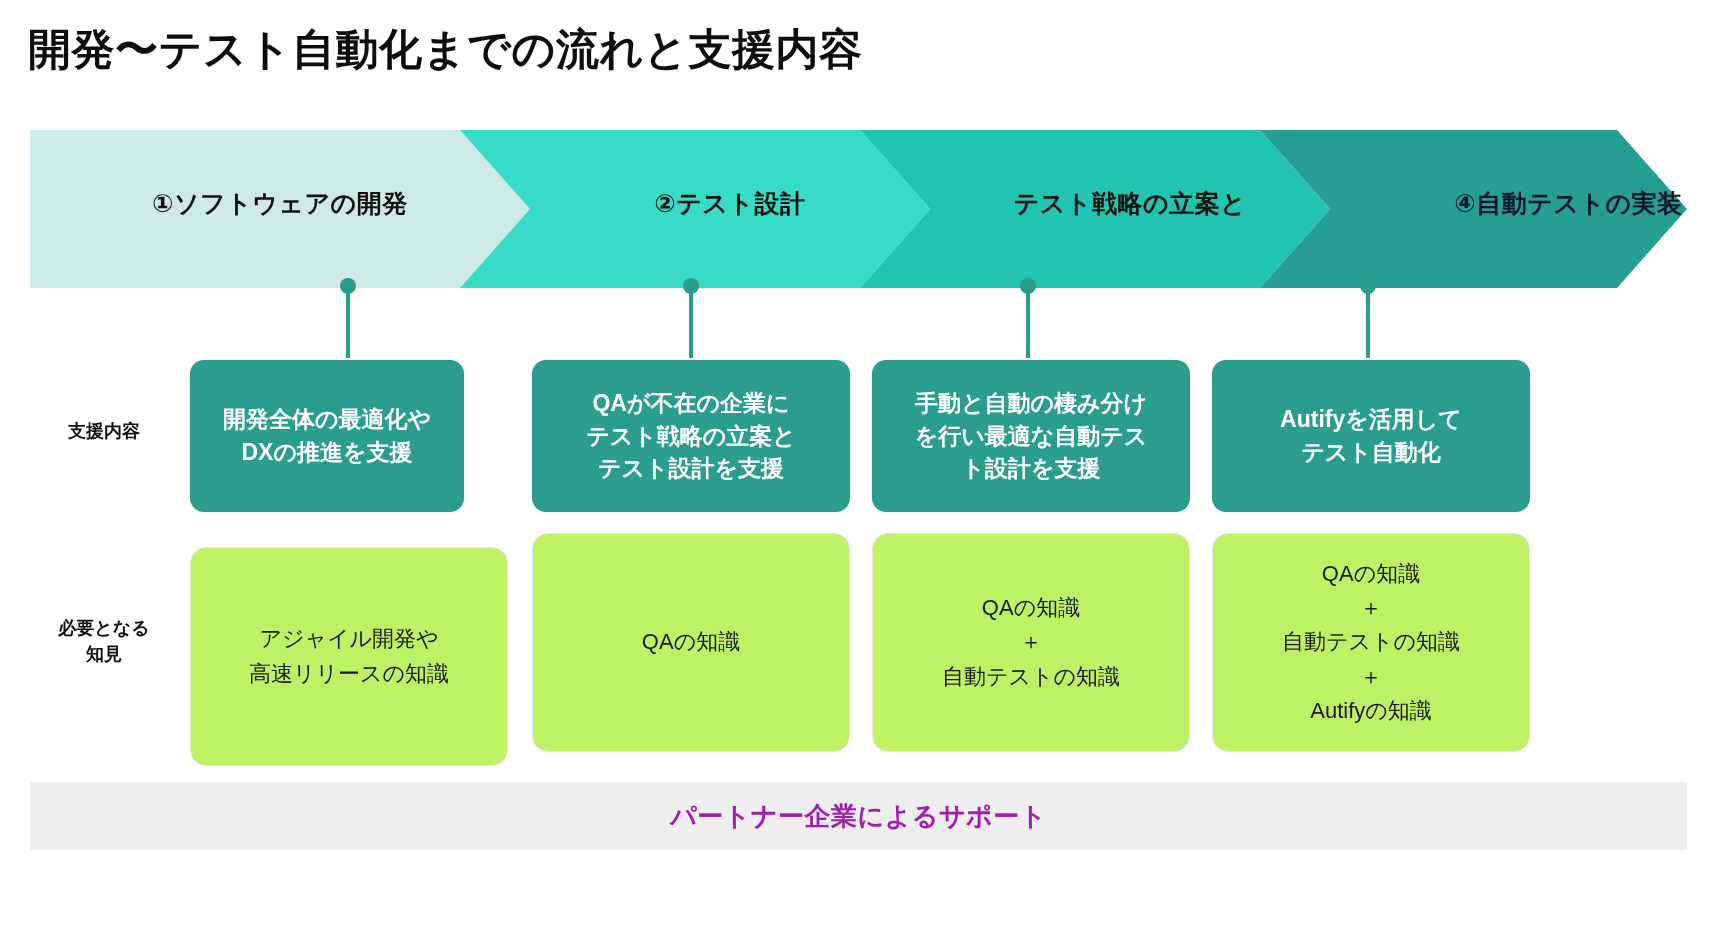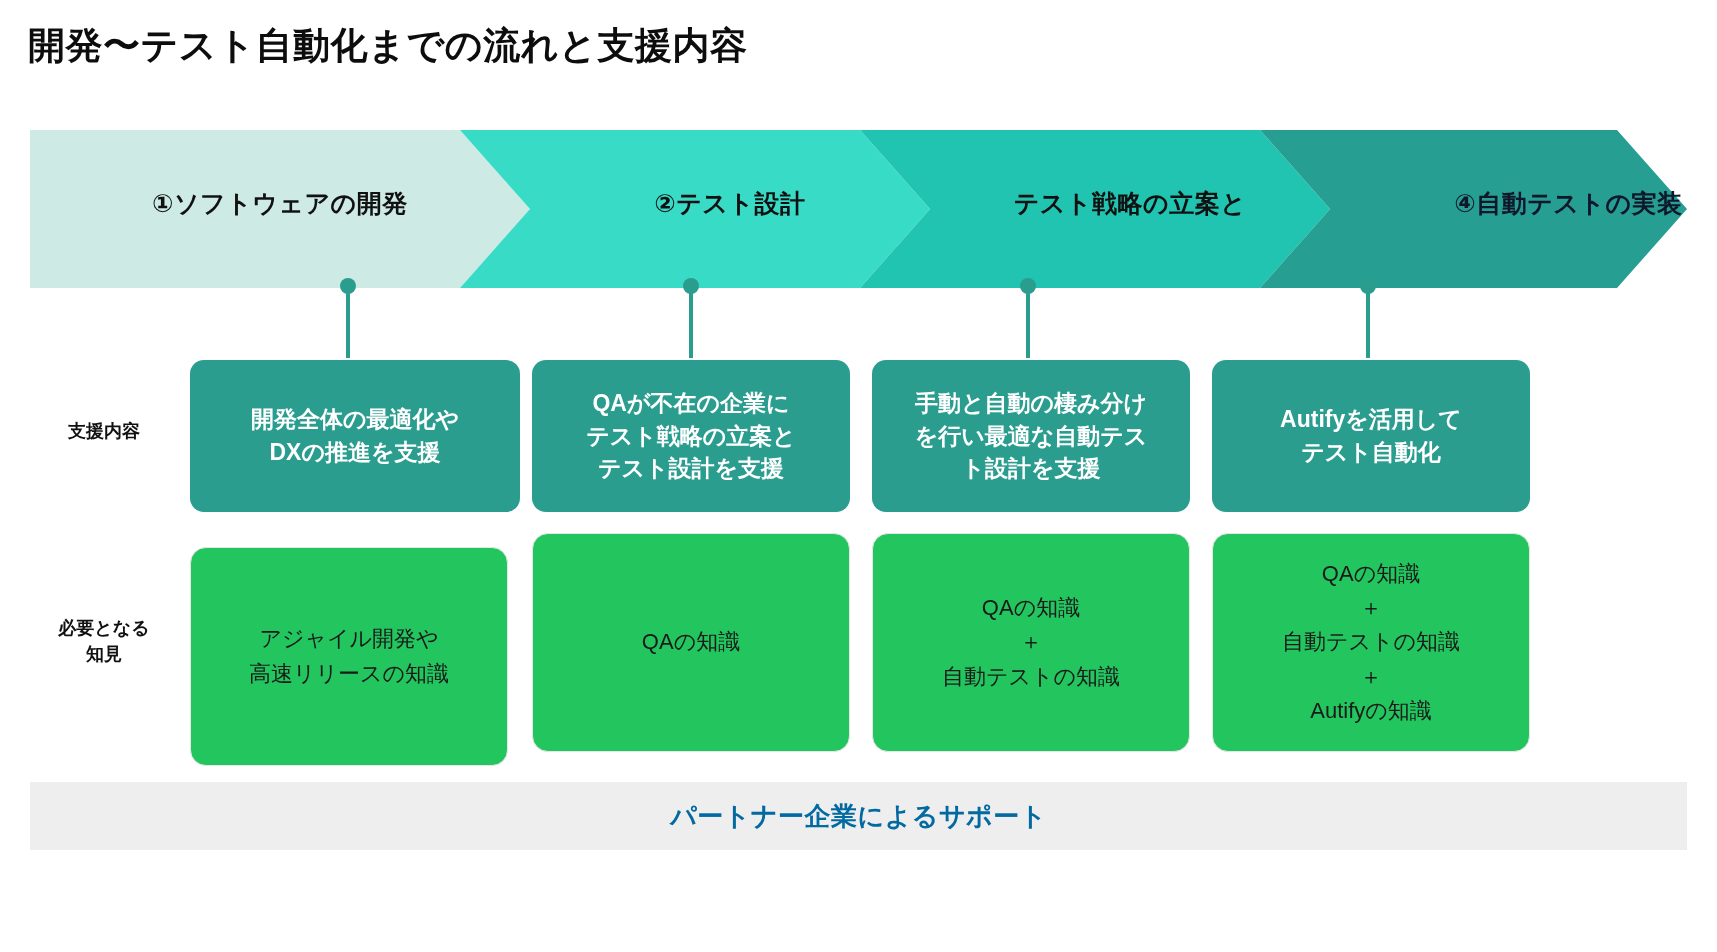--- a/index.html
+++ b/index.html
@@ -22,21 +22,21 @@
     width: 1717px;
     height: 952px;
     box-sizing: border-box;
   }
 
   
   .page-title {
     position: absolute;
     left: 28px;
     top: 24px;
-    font-size: 37px;
+    font-size: 43px;
     font-weight: bold;
     letter-spacing: 0.5px;
     line-height: 1.2;
     color: #0d0d0d;
     white-space: nowrap;
   }
 
   
   .chevron-band {
     position: absolute;
@@ -116,21 +116,21 @@
     white-space: pre-line;
     box-sizing: border-box;
     padding: 6px 10px;
   }
 
   
   .knowledge-card {
     position: absolute;
     top: 533px;
     height: 219px;
-    background: #22c55e;
+    background: #bef264;
     border: 1px solid #e6e6e6;
     border-radius: 16px;
     display: flex;
     align-items: center;
     justify-content: center;
     text-align: center;
     font-size: 22px;
     font-weight: normal;
     line-height: 1.55;
     color: #1a1a1a;
@@ -145,21 +145,21 @@
     left: 30px;
     top: 782px;
     width: 1657px;
     height: 68px;
     background: #eeeeee;
     display: flex;
     align-items: center;
     justify-content: center;
     font-size: 26px;
     font-weight: bold;
-    color: #0369a1;
+    color: #a21caf;
     letter-spacing: 0.5px;
   }
 </style>
 </head>
 <body>
 
 <div class="page">
 
   <div class="page-title">開発〜テスト自動化までの流れと支援内容</div>
 
@@ -191,21 +191,21 @@
   </div>
   <div class="connector" style="left:1358px; top:278px;">
     <div class="stem"></div>
     <div class="dot"></div>
   </div>
 
   <div class="row-label" id="row-label-support">支援内容</div>
   <div class="row-label" id="row-label-knowledge">必要となる
 知見</div>
 
-  <div class="support-card" style="left:190px; width:330px;">開発全体の最適化や
+  <div class="support-card" style="left:190px; width:274px;">開発全体の最適化や
 DXの推進を支援</div>
   <div class="support-card" style="left:532px; width:318px;">QAが不在の企業に
 テスト戦略の立案と
 テスト設計を支援</div>
   <div class="support-card" style="left:872px; width:318px;">手動と自動の棲み分け
 を行い最適な自動テス
 ト設計を支援</div>
   <div class="support-card" style="left:1212px; width:318px;">Autifyを活用して
 テスト自動化</div>
 

